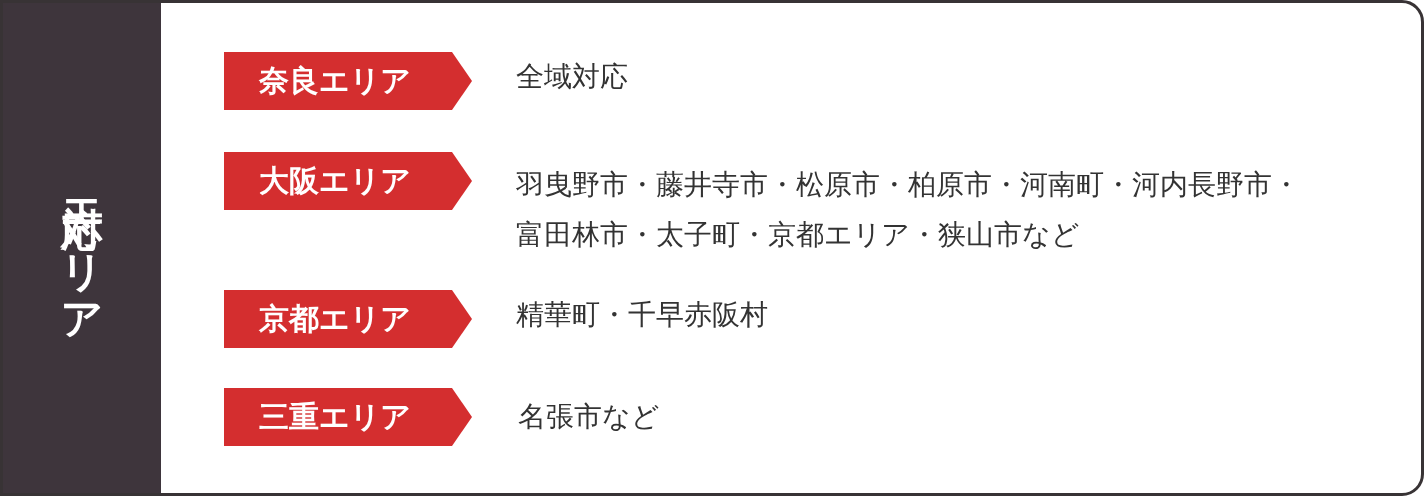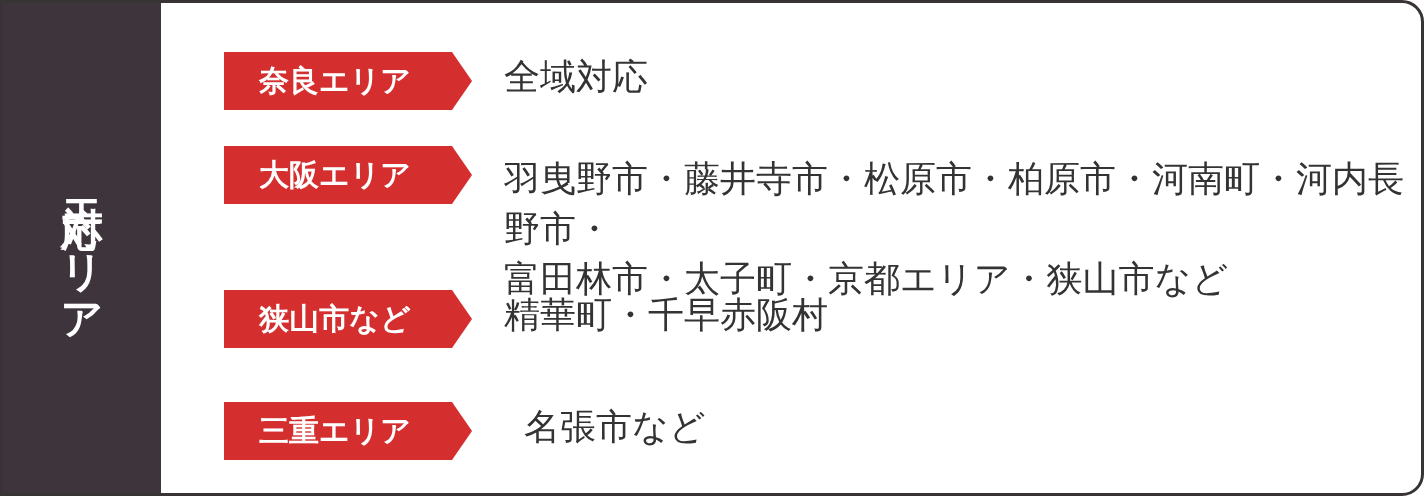--- a/index.html
+++ b/index.html
@@ -4,52 +4,52 @@
 <style>
   html, body { margin: 0; padding: 0; }
   body { width: 1424px; height: 496px; background: #ffffff; position: relative; overflow: hidden;
          font-family: "DejaVu Sans", "Liberation Sans", sans-serif; }
   .card { position: absolute; left: 0; top: 0; width: 1424px; height: 496px; box-sizing: border-box;
           border: 3px solid #383335; border-radius: 0 22px 22px 0; background: #ffffff; overflow: hidden; }
   .side { position: absolute; left: 0; top: 0; width: 158px; height: 100%; background: #3e353c;
           display: flex; align-items: center; justify-content: center; }
   .side-title { writing-mode: vertical-rl; text-orientation: upright; color: #ffffff;
                 font-weight: bold; font-size: 42px; letter-spacing: 2px; line-height: 1; }
-  .row { position: absolute; left: 221px; display: flex; align-items: flex-start; }
+  .row { position: absolute; left: 221px; display: flex; align-items: flex-start; gap: 12px; }
   .tag { position: relative; width: 228px; height: 58px; background: #d42e2f; color: #fff;
          font-weight: bold; font-size: 30px; display: flex; align-items: center; justify-content: center;
          box-sizing: border-box; padding-right: 6px; }
   .tag::after { content: ""; position: absolute; right: -20px; top: 0; width: 0; height: 0;
                 border-top: 29px solid transparent; border-bottom: 29px solid transparent;
                 border-left: 20px solid #d42e2f; }
-  .areas { margin-left: 52px; font-size: 36px; color: #333333; line-height: 50px; padding-top: 4px; max-width: 900px; }
+  .areas { margin-left: 52px; font-size: 28px; color: #333333; line-height: 50px; padding-top: 4px; max-width: 900px; }
 </style>
 </head>
 <body>
 
 <div class="card">
   <div class="side">
     <span class="side-title">対応エリア</span>
   </div>
 
   <div class="row" style="top:49px;">
     <div class="tag">奈良エリア</div>
     <div class="areas" style="padding-top:0;">全域対応</div>
   </div>
 
-  <div class="row" style="top:143px;">
+  <div class="row" style="top:149px;">
     <div class="tag">大阪エリア</div>
     <div class="areas" style="padding-top:8px;font-family:Liberation Serif, serif;">
       <div>羽曳野市・藤井寺市・松原市・柏原市・河南町・河内長野市・</div>
       <div>富田林市・太子町・京都エリア・狭山市など</div>
     </div>
   </div>
 
   <div class="row" style="top:287px;">
-    <div class="tag">狭山市など</div>
+    <div class="tag">京都エリア</div>
     <div class="areas" style="padding-top:0;">精華町・千早赤阪村</div>
   </div>
 
-  <div class="row" style="top:399px;">
+  <div class="row" style="top:385px;align-items:center;">
     <div class="tag">三重エリア</div>
-    <div class="areas" style="padding-top:0;margin-left:72px;">名張市など</div>
+    <div class="areas" style="padding-top:0;margin-left:54px;">名張市など</div>
   </div>
 </div>
 
 </body></html>

